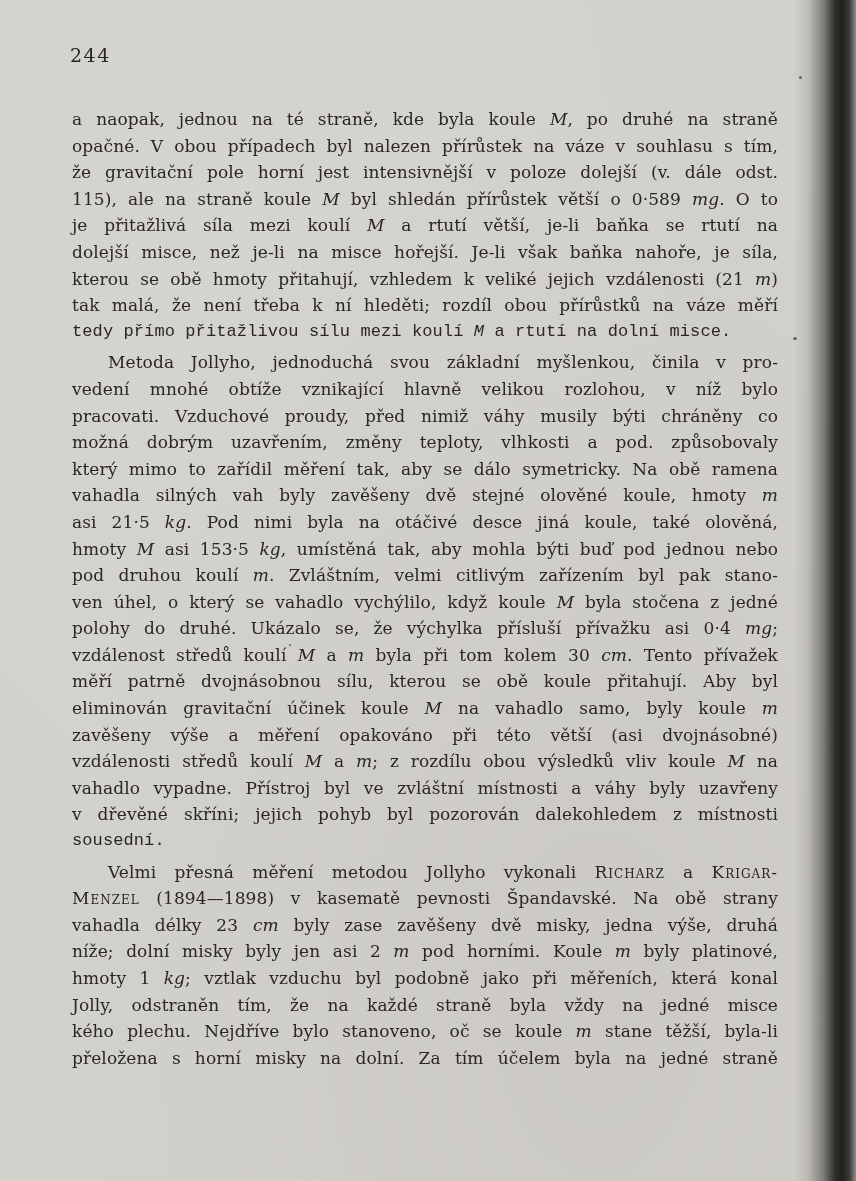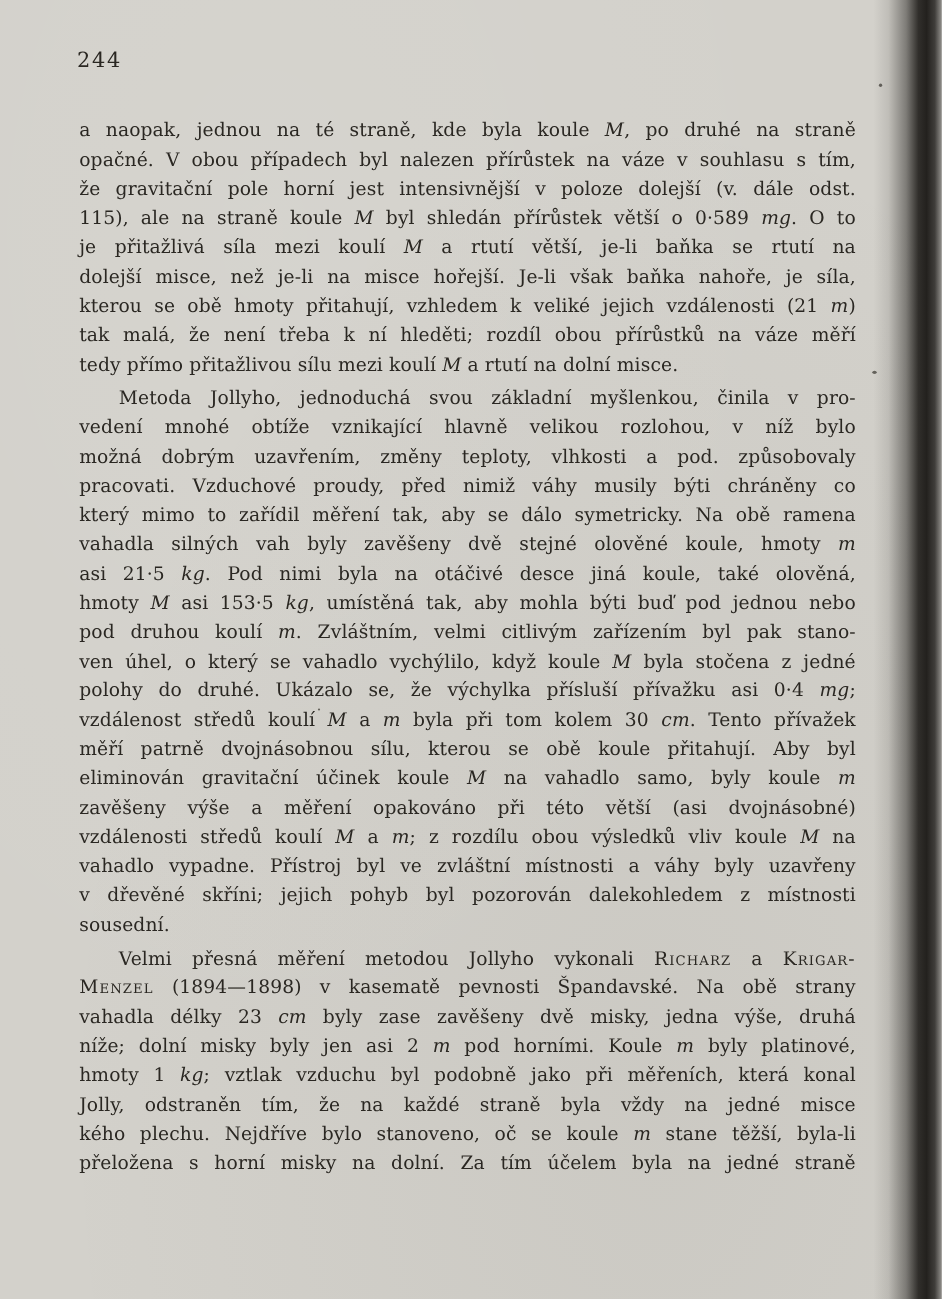--- a/index.html
+++ b/index.html
@@ -37,20 +37,21 @@
   }
   .para { margin: 0; }
   .para + .para { margin-top: 4px; }
   .line {
     text-align: justify;
     text-align-last: justify;
     -moz-text-align-last: justify;
   }
   .line.last {
     text-align-last: left;
+    font-family: Liberation Mono, monospace;
     -moz-text-align-last: left;
   }
   .line.first-indent { padding-left: 36px; }
   .line i { font-style: italic; }
   .sc { font-variant: small-caps; letter-spacing: 1px; }
   .binding-shadow {
     position: absolute;
     top: 0;
     right: 0;
     width: 62px;
@@ -88,22 +89,22 @@
         <div class="line">115), ale na straně koule <i>M</i> byl shledán přírůstek větší o 0·589 <i>mg</i>. O to</div>
         <div class="line">je přitažlivá síla mezi koulí <i>M</i> a rtutí větší, je-li baňka se rtutí na</div>
         <div class="line">dolejší misce, než je-li na misce hořejší. Je-li však baňka nahoře, je síla,</div>
         <div class="line">kterou se obě hmoty přitahují, vzhledem k veliké jejich vzdálenosti (21 <i>m</i>)</div>
         <div class="line">tak malá, že není třeba k ní hleděti; rozdíl obou přírůstků na váze měří</div>
         <div class="line last">tedy přímo přitažlivou sílu mezi koulí <i>M</i> a rtutí na dolní misce.</div>
       </div>
       <div class="para">
         <div class="line first-indent">Metoda Jollyho, jednoduchá svou základní myšlenkou, činila v pro-</div>
         <div class="line">vedení mnohé obtíže vznikající hlavně velikou rozlohou, v níž bylo</div>
+        <div class="line">pracovati. Vzduchové proudy, před nimiž váhy musily býti chráněny co</div>
         <div class="line">možná dobrým uzavřením, změny teploty, vlhkosti a pod. způsobovaly</div>
-        <div class="line">pracovati. Vzduchové proudy, před nimiž váhy musily býti chráněny co</div>
         <div class="line">který mimo to zařídil měření tak, aby se dálo symetricky. Na obě ramena</div>
         <div class="line">vahadla silných vah byly zavěšeny dvě stejné olověné koule, hmoty <i>m</i></div>
         <div class="line">asi 21·5 <i>kg</i>. Pod nimi byla na otáčivé desce jiná koule, také olověná,</div>
         <div class="line">hmoty <i>M</i> asi 153·5 <i>kg</i>, umístěná tak, aby mohla býti buď pod jednou nebo</div>
         <div class="line">pod druhou koulí <i>m</i>. Zvláštním, velmi citlivým zařízením byl pak stano-</div>
         <div class="line">ven úhel, o který se vahadlo vychýlilo, když koule <i>M</i> byla stočena z jedné</div>
         <div class="line">polohy do druhé. Ukázalo se, že výchylka přísluší přívažku asi 0·4 <i>mg</i>;</div>
         <div class="line">vzdálenost středů koulí <i>M</i> a <i>m</i> byla při tom kolem 30 <i>cm</i>. Tento přívažek</div>
         <div class="line">měří patrně dvojnásobnou sílu, kterou se obě koule přitahují. Aby byl</div>
         <div class="line">eliminován gravitační účinek koule <i>M</i> na vahadlo samo, byly koule <i>m</i></div>

